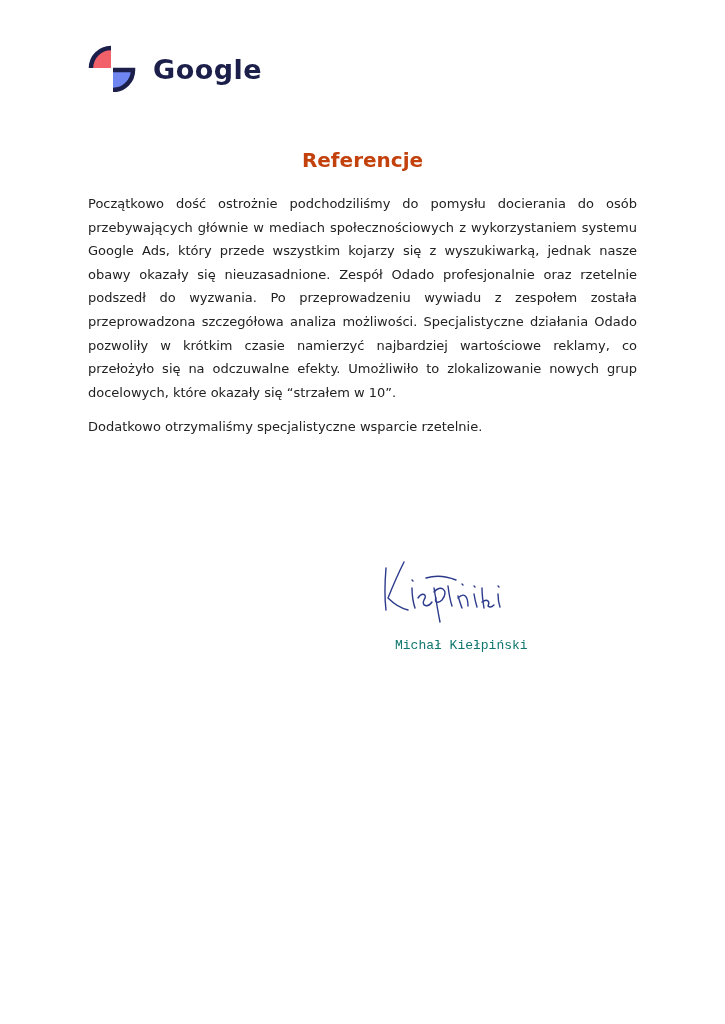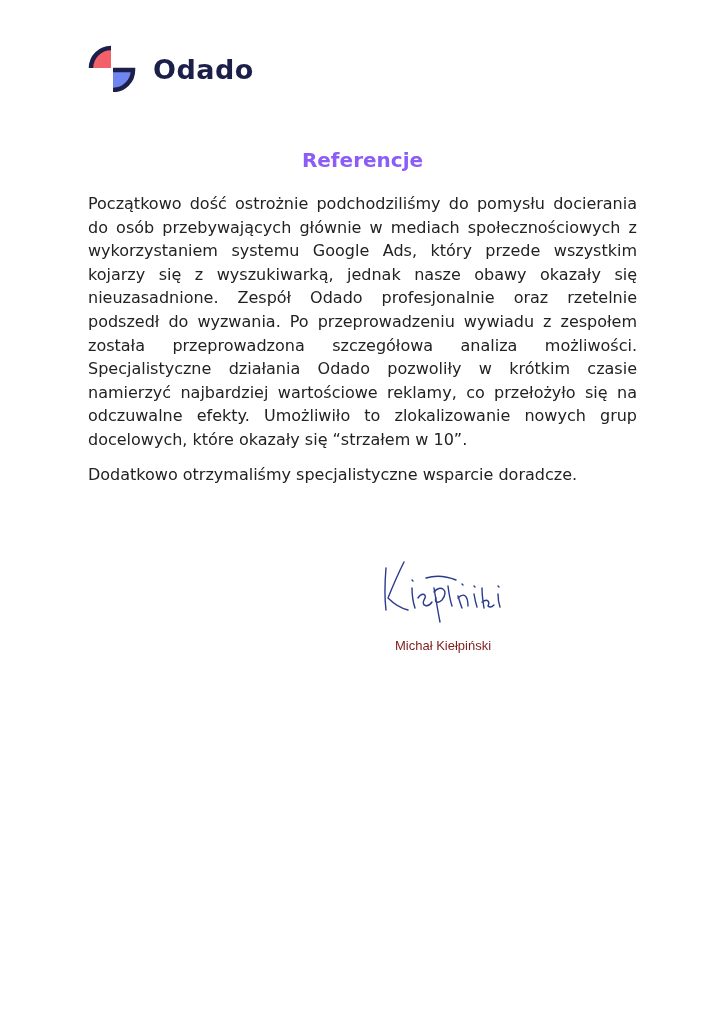--- a/index.html
+++ b/index.html
@@ -30,72 +30,72 @@
     }
     .title {
       position: absolute;
       left: 0;
       width: 725px;
       top: 148px;
       text-align: center;
       font-family: "DejaVu Sans", sans-serif;
       font-weight: bold;
       font-size: 20px;
-      color: #8b5cf6;
+      color: #c2410c;
     }
     .body-text {
       position: absolute;
       left: 88px;
       width: 549px;
       top: 192px;
       font-family: "DejaVu Sans", sans-serif;
-      font-size: 16px;
+      font-size: 13px;
       line-height: 23.6px;
       color: #222222;
       text-align: justify;
     }
     .body-text p { margin-bottom: 11px; }
     .body-text p.last-lines { text-align-last: left; }
     .signature {
       position: absolute;
       left: 378px;
       top: 558px;
       width: 128px;
       height: 66px;
     }
     .signer {
       position: absolute;
       left: 395px;
       top: 634px;
-      font-family: Liberation Sans, sans-serif;
+      font-family: Liberation Mono, monospace;
       font-size: 13px;
       line-height: 24px;
-      color: #7f1d1d;
+      color: #0f766e;
     }
   </style>
 </head>
 <body>
 
 <div class="logo">
   <svg class="logo-mark" viewBox="0 0 50 48">
 
     <path d="M24 4 A20 20 0 0 0 4 24 L24 24 Z" fill="#f2616a"></path>
     <path d="M24 4 A20 20 0 0 0 4 24" fill="none" stroke="#1b1f4a" stroke-width="4.5" stroke-linecap="butt"></path>
 
     <path d="M26 26 L46 26 A20 20 0 0 1 26 46 Z" fill="#6f86f0"></path>
     <path d="M26 26 L46 26 A20 20 0 0 1 26 46" fill="none" stroke="#1b1f4a" stroke-width="4.5" stroke-linejoin="miter"></path>
   </svg>
-  <span class="logo-word">Odado</span>
+  <span class="logo-word">Google</span>
 </div>
 
 <h1 class="title">Referencje</h1>
 
 <div class="body-text">
   <p class="last-lines">Początkowo dość ostrożnie podchodziliśmy do pomysłu docierania do osób przebywających głównie w mediach społecznościowych z wykorzystaniem systemu Google Ads, który przede wszystkim kojarzy się z wyszukiwarką, jednak nasze obawy okazały się nieuzasadnione. Zespół Odado profesjonalnie oraz rzetelnie podszedł do wyzwania. Po przeprowadzeniu wywiadu z zespołem została przeprowadzona szczegółowa analiza możliwości. Specjalistyczne działania Odado pozwoliły w krótkim czasie namierzyć najbardziej wartościowe reklamy, co przełożyło się na odczuwalne efekty. Umożliwiło to zlokalizowanie nowych grup docelowych, które okazały się “strzałem w 10”.</p>
-  <p class="last-lines">Dodatkowo otrzymaliśmy specjalistyczne wsparcie doradcze.</p>
+  <p class="last-lines">Dodatkowo otrzymaliśmy specjalistyczne wsparcie rzetelnie.</p>
 </div>
 
 <svg class="signature" viewBox="0 0 128 66">
   <g fill="none" stroke="#2c3a8c" stroke-width="1.4" stroke-linecap="round" stroke-linejoin="round">
     <path d="M8 10 C7 22 6 36 8 52"></path>
     <path d="M26 4 C20 16 14 30 10 40 C16 46 22 50 30 52"></path>
     <path d="M34 30 C34 36 35 44 37 50"></path>
     <path d="M34 22 l1 1"></path>
     <path d="M40 40 C44 34 50 36 46 42 C43 48 50 50 54 44"></path>
     <path d="M56 30 C58 42 60 54 62 64"></path>

